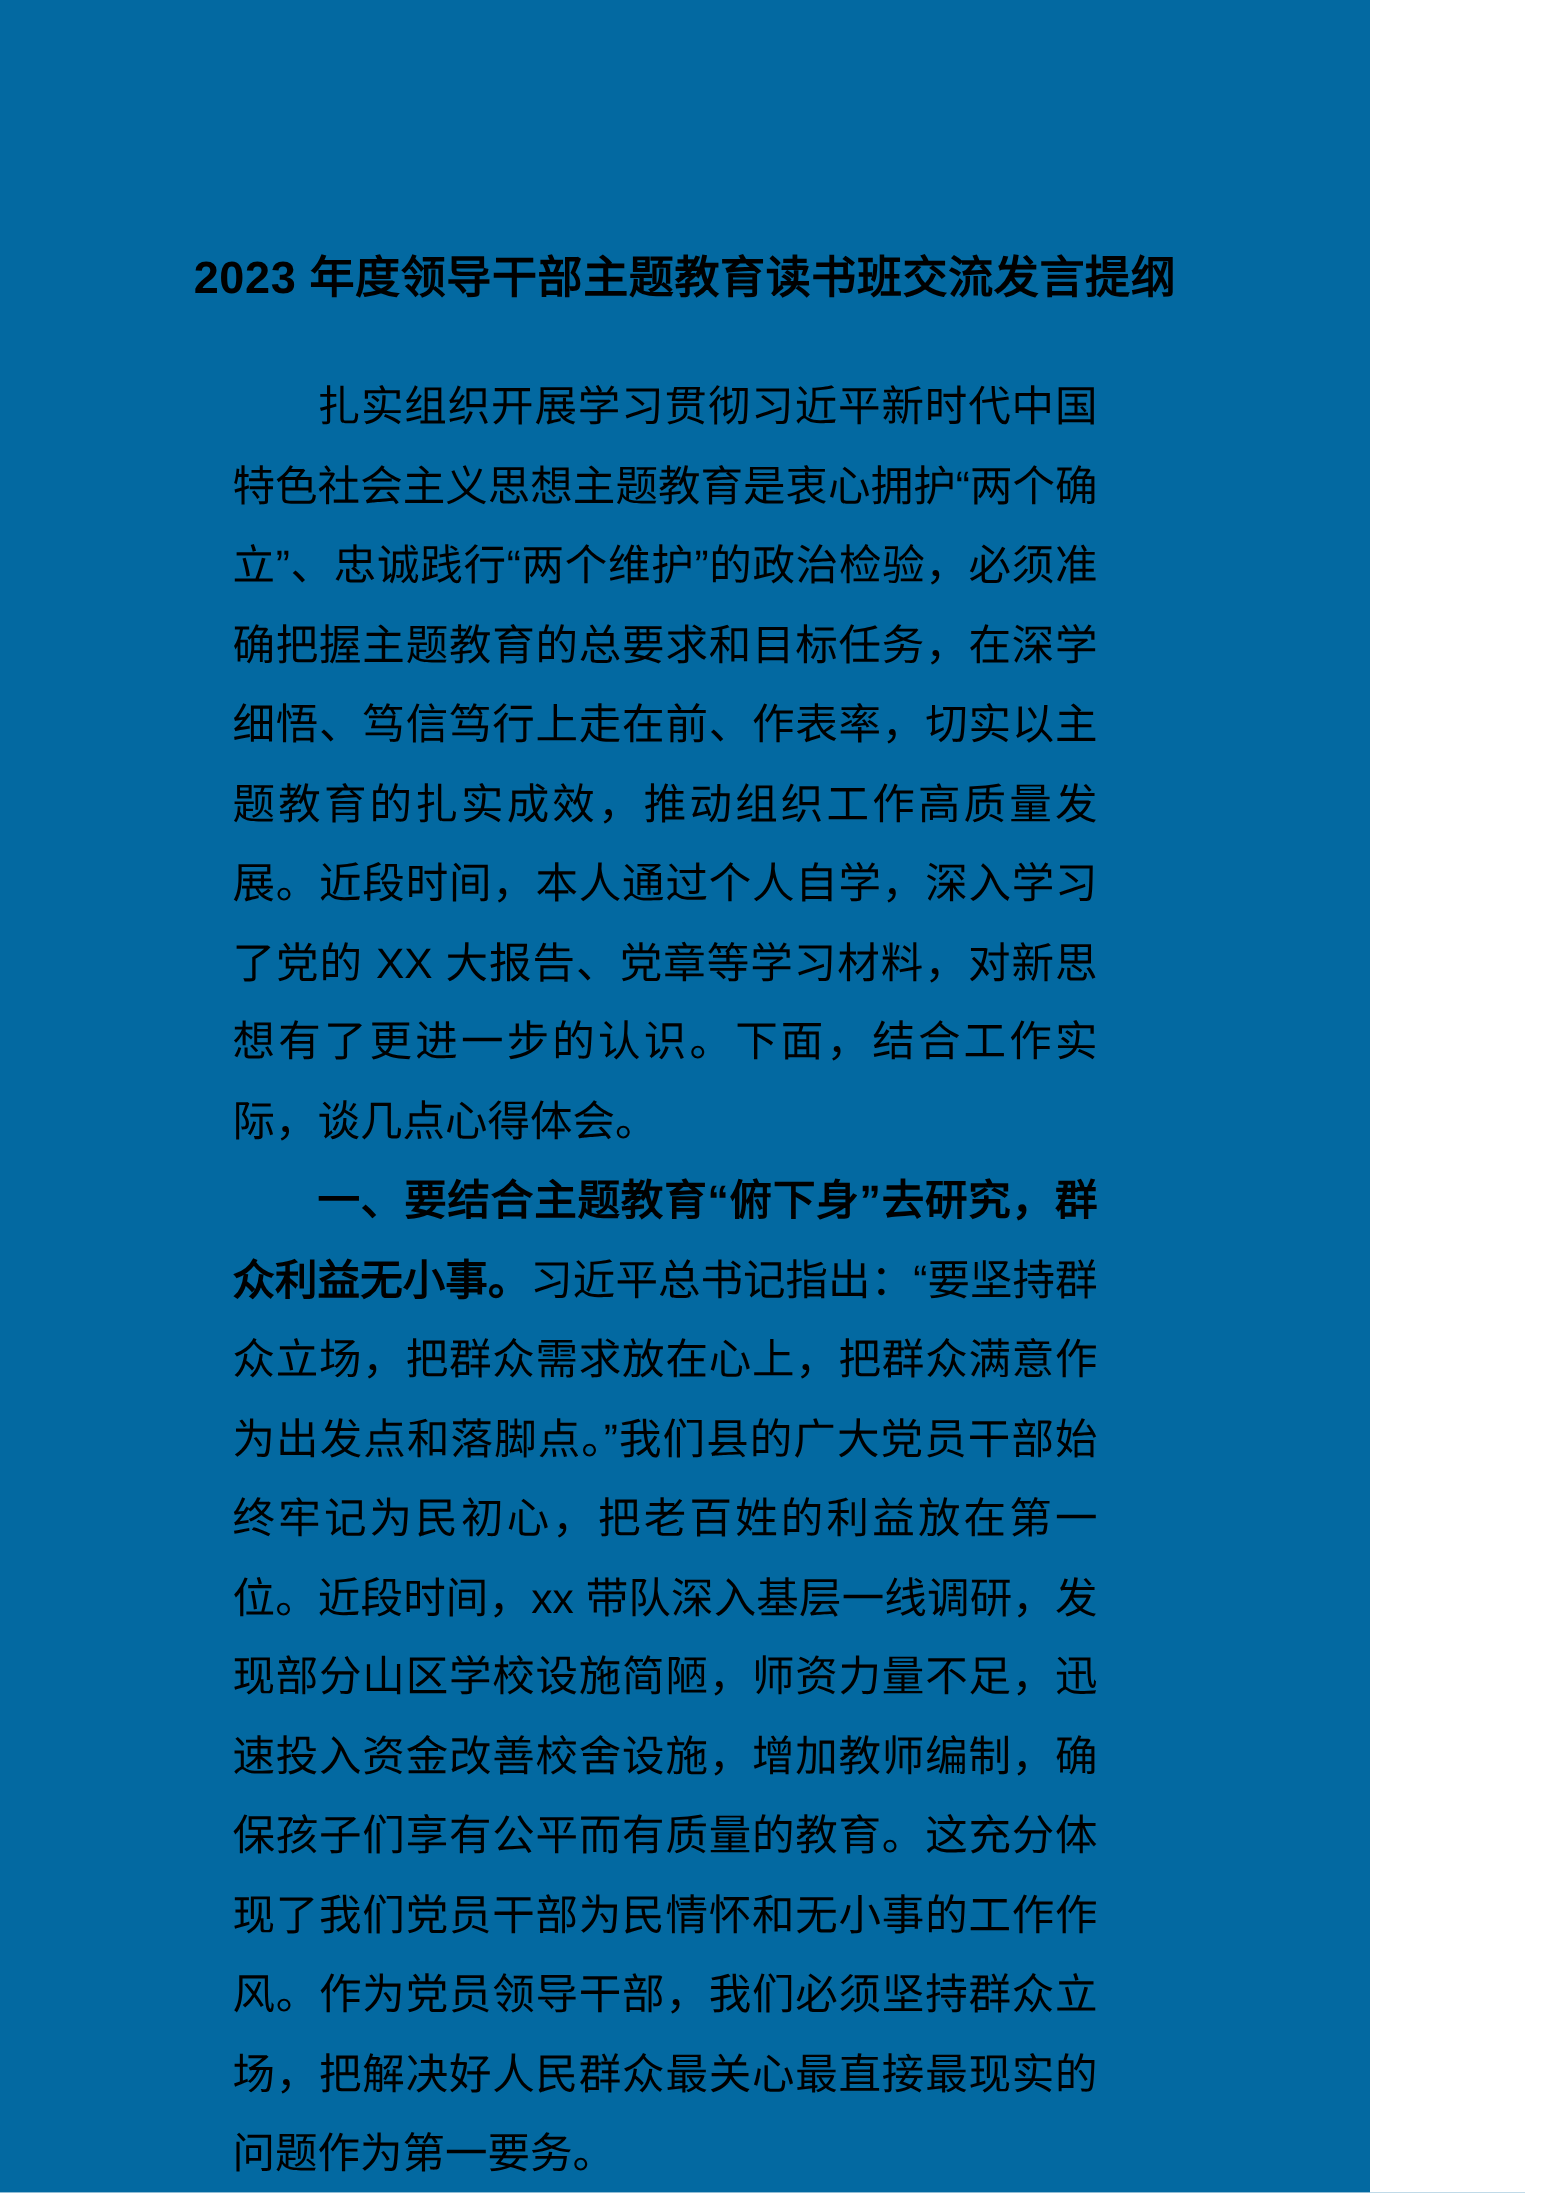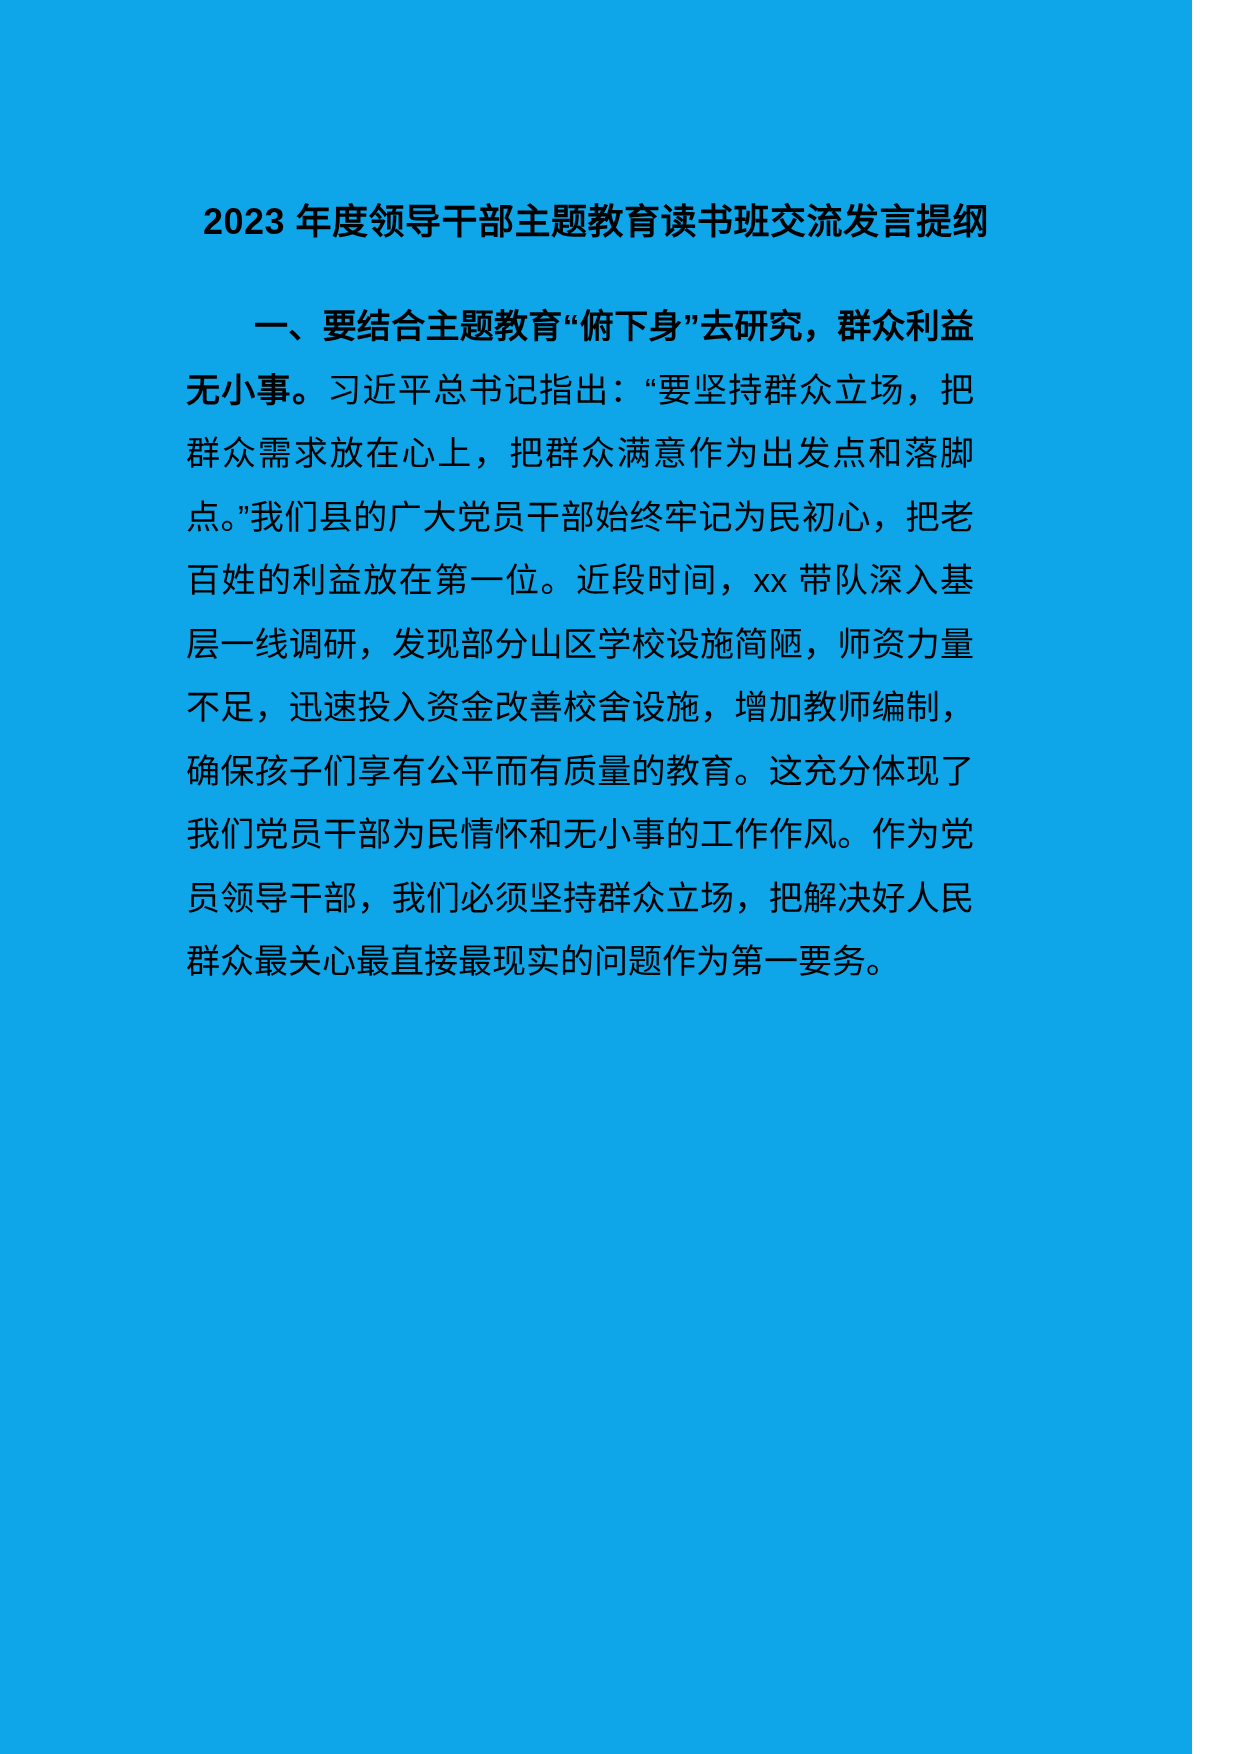--- a/index.html
+++ b/index.html
@@ -2,23 +2,23 @@
 <html lang="zh-CN"><head>
 <meta charset="utf-8">
 <style>
   html, body {
     margin: 0;
     padding: 0;
     background: #ffffff;
   }
   .page {
     position: relative;
-    width: 1192px;
+    width: 1096px;
     height: 1754px;
-    background: #0ea5e9;
+    background: #0369a1;
     color: #000000;
     font-family: "Liberation Sans", "DejaVu Sans", sans-serif;
     overflow: hidden;
     box-sizing: border-box;
     padding-top: 190px;
   }
   .doc-title {
     margin: 0 0 42px 0;
     padding: 0;
     text-align: center;
@@ -45,16 +45,17 @@
     font-weight: 800;
   }
 </style>
 </head>
 <body>
 
 <div class="page">
   <h1 class="doc-title">2023 年度领导干部主题教育读书班交流发言提纲</h1>
 
   <div class="doc-body">
+    <p><span>扎实组织开展学习贯彻习近平新时代中国特色社会主义思想主题教育是衷心拥护“两个确立”、忠诚践行“两个维护”的政治检验，必须准确把握主题教育的总要求和目标任务，在深学细悟、笃信笃行上走在前、作表率，切实以主题教育的扎实成效，推动组织工作高质量发展。近段时间，本人通过个人自学，深入学习了党的 XX 大报告、党章等学习材料，对新思想有了更进一步的认识。下面，结合工作实际，谈几点心得体会。</span></p>
 
     <p><span class="lead-bold">一、要结合主题教育“俯下身”去研究，群众利益无小事。</span><span>习近平总书记指出：“要坚持群众立场，把群众需求放在心上，把群众满意作为出发点和落脚点。”我们县的广大党员干部始终牢记为民初心，把老百姓的利益放在第一位。近段时间，xx 带队深入基层一线调研，发现部分山区学校设施简陋，师资力量不足，迅速投入资金改善校舍设施，增加教师编制，确保孩子们享有公平而有质量的教育。这充分体现了我们党员干部为民情怀和无小事的工作作风。作为党员领导干部，我们必须坚持群众立场，把解决好人民群众最关心最直接最现实的问题作为第一要务。</span></p>
   </div>
 </div>
 
 </body></html>

